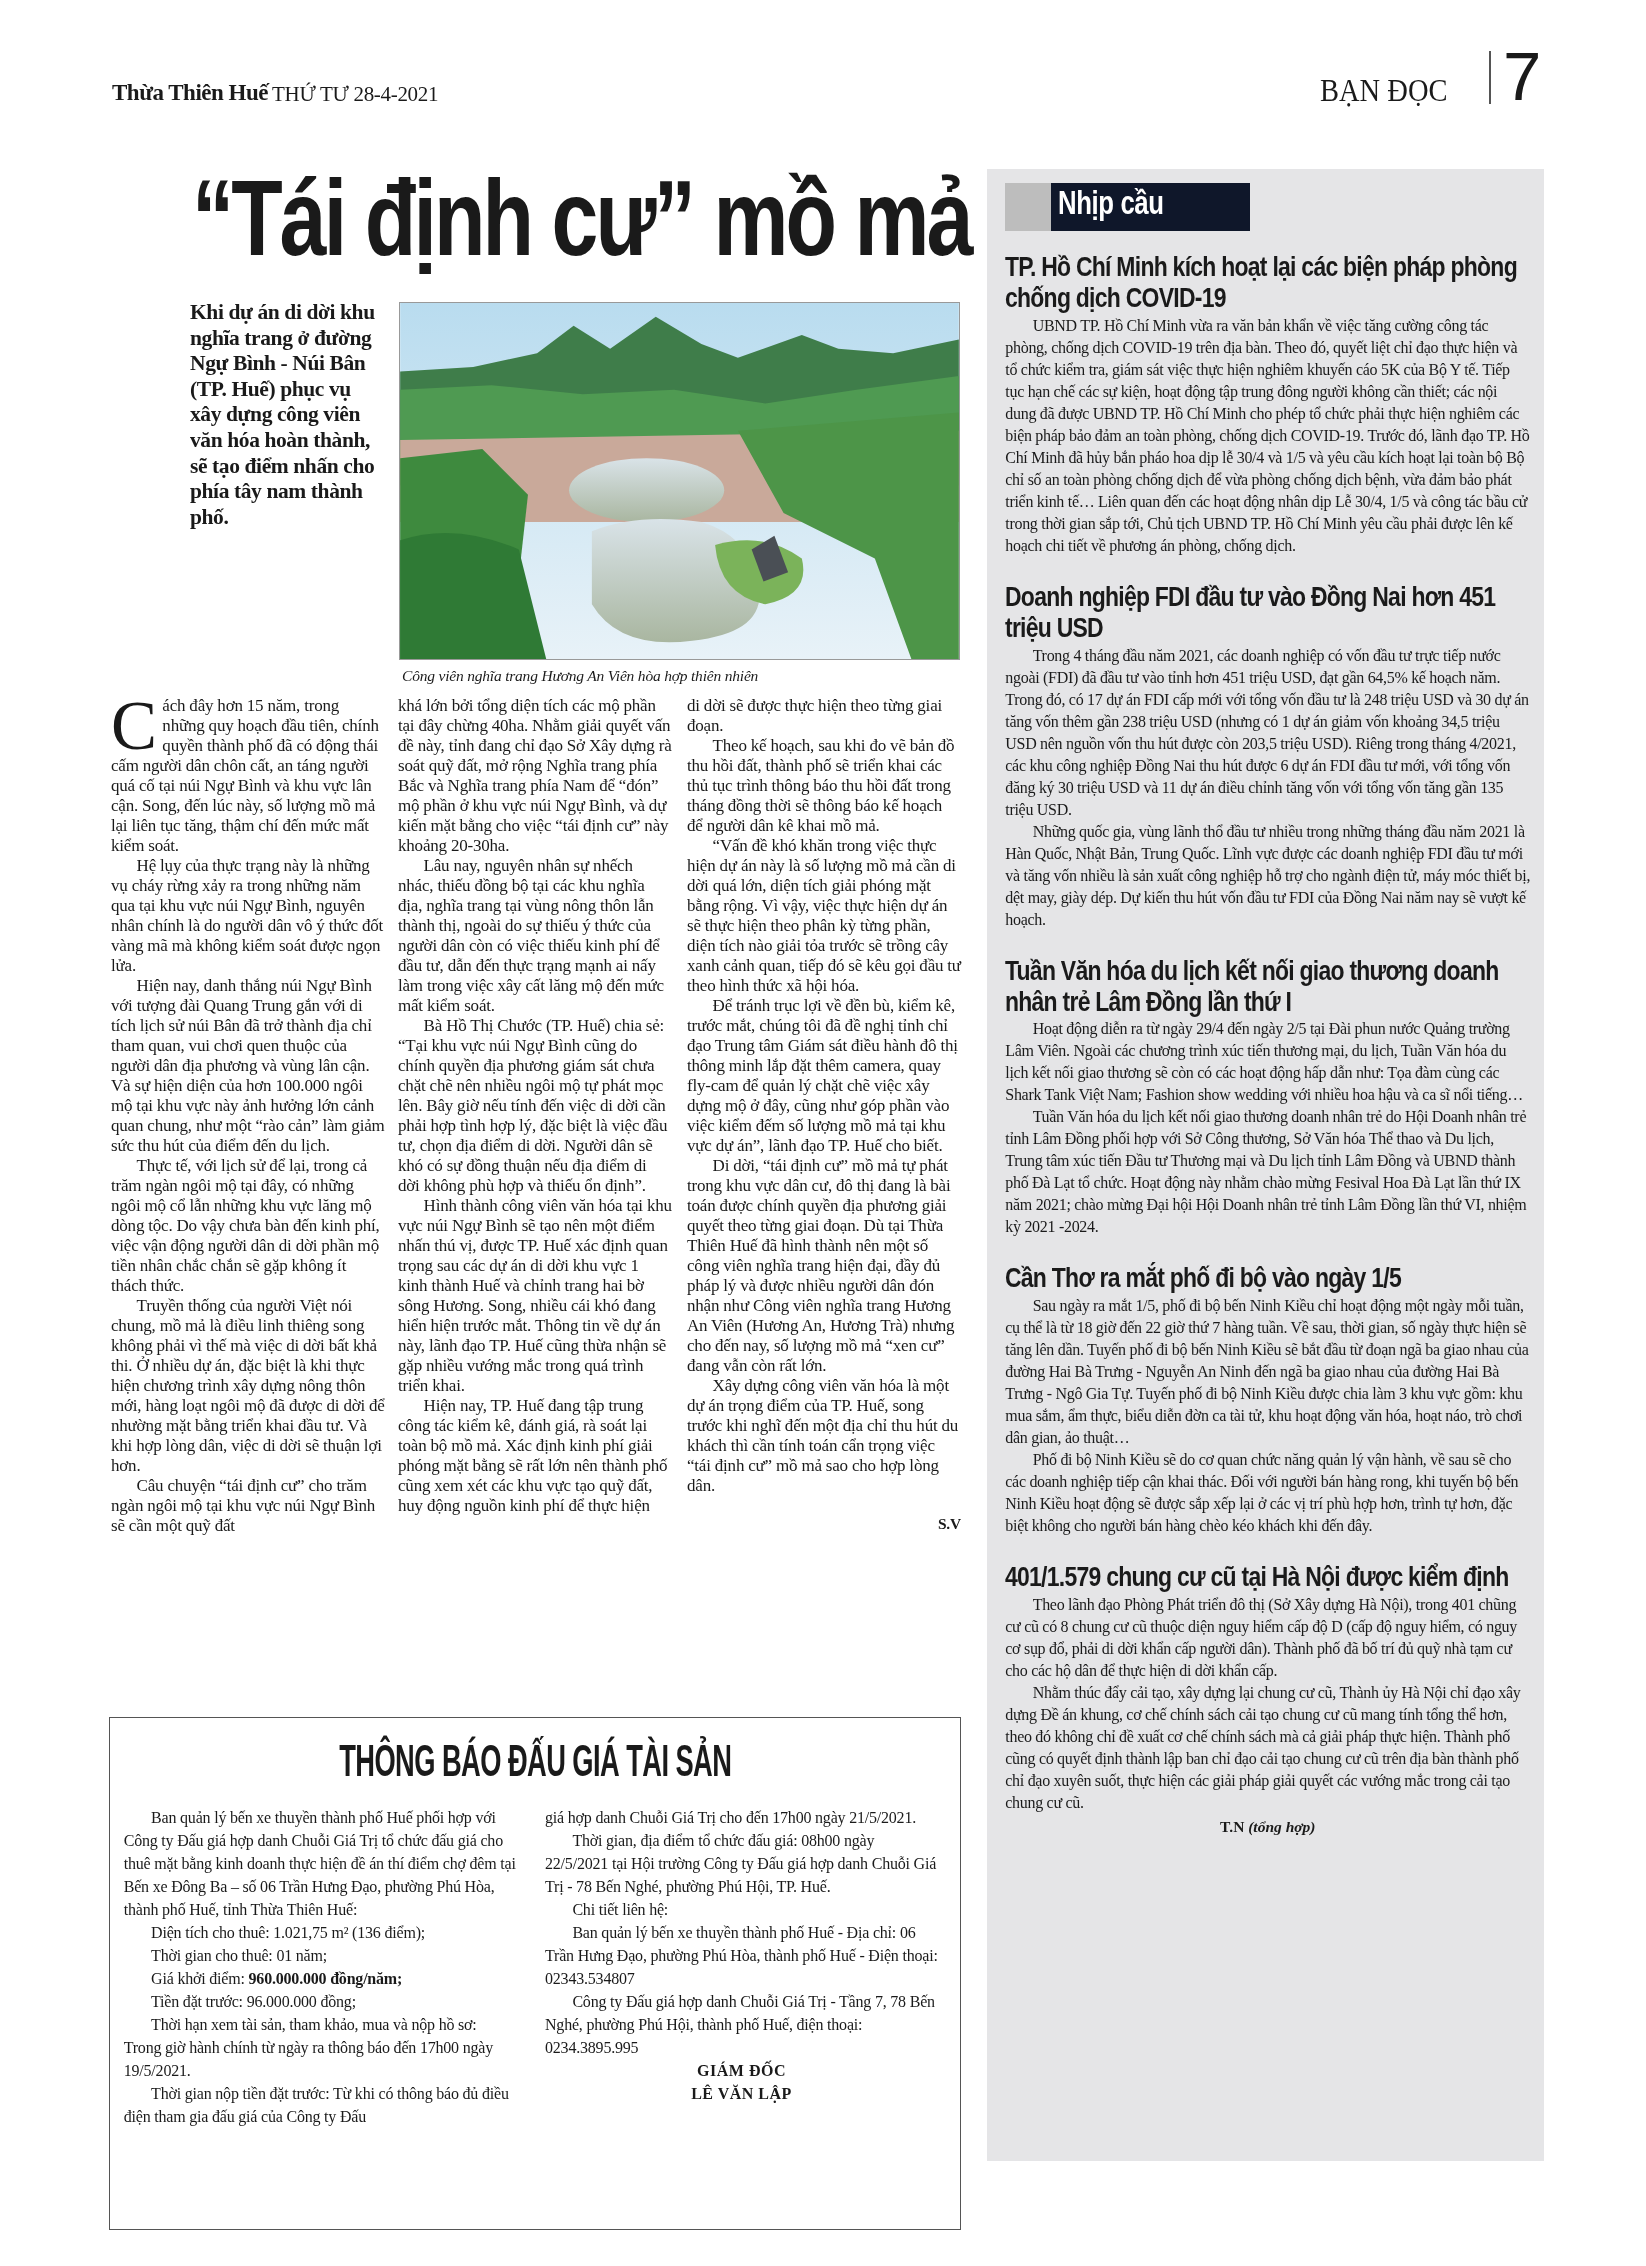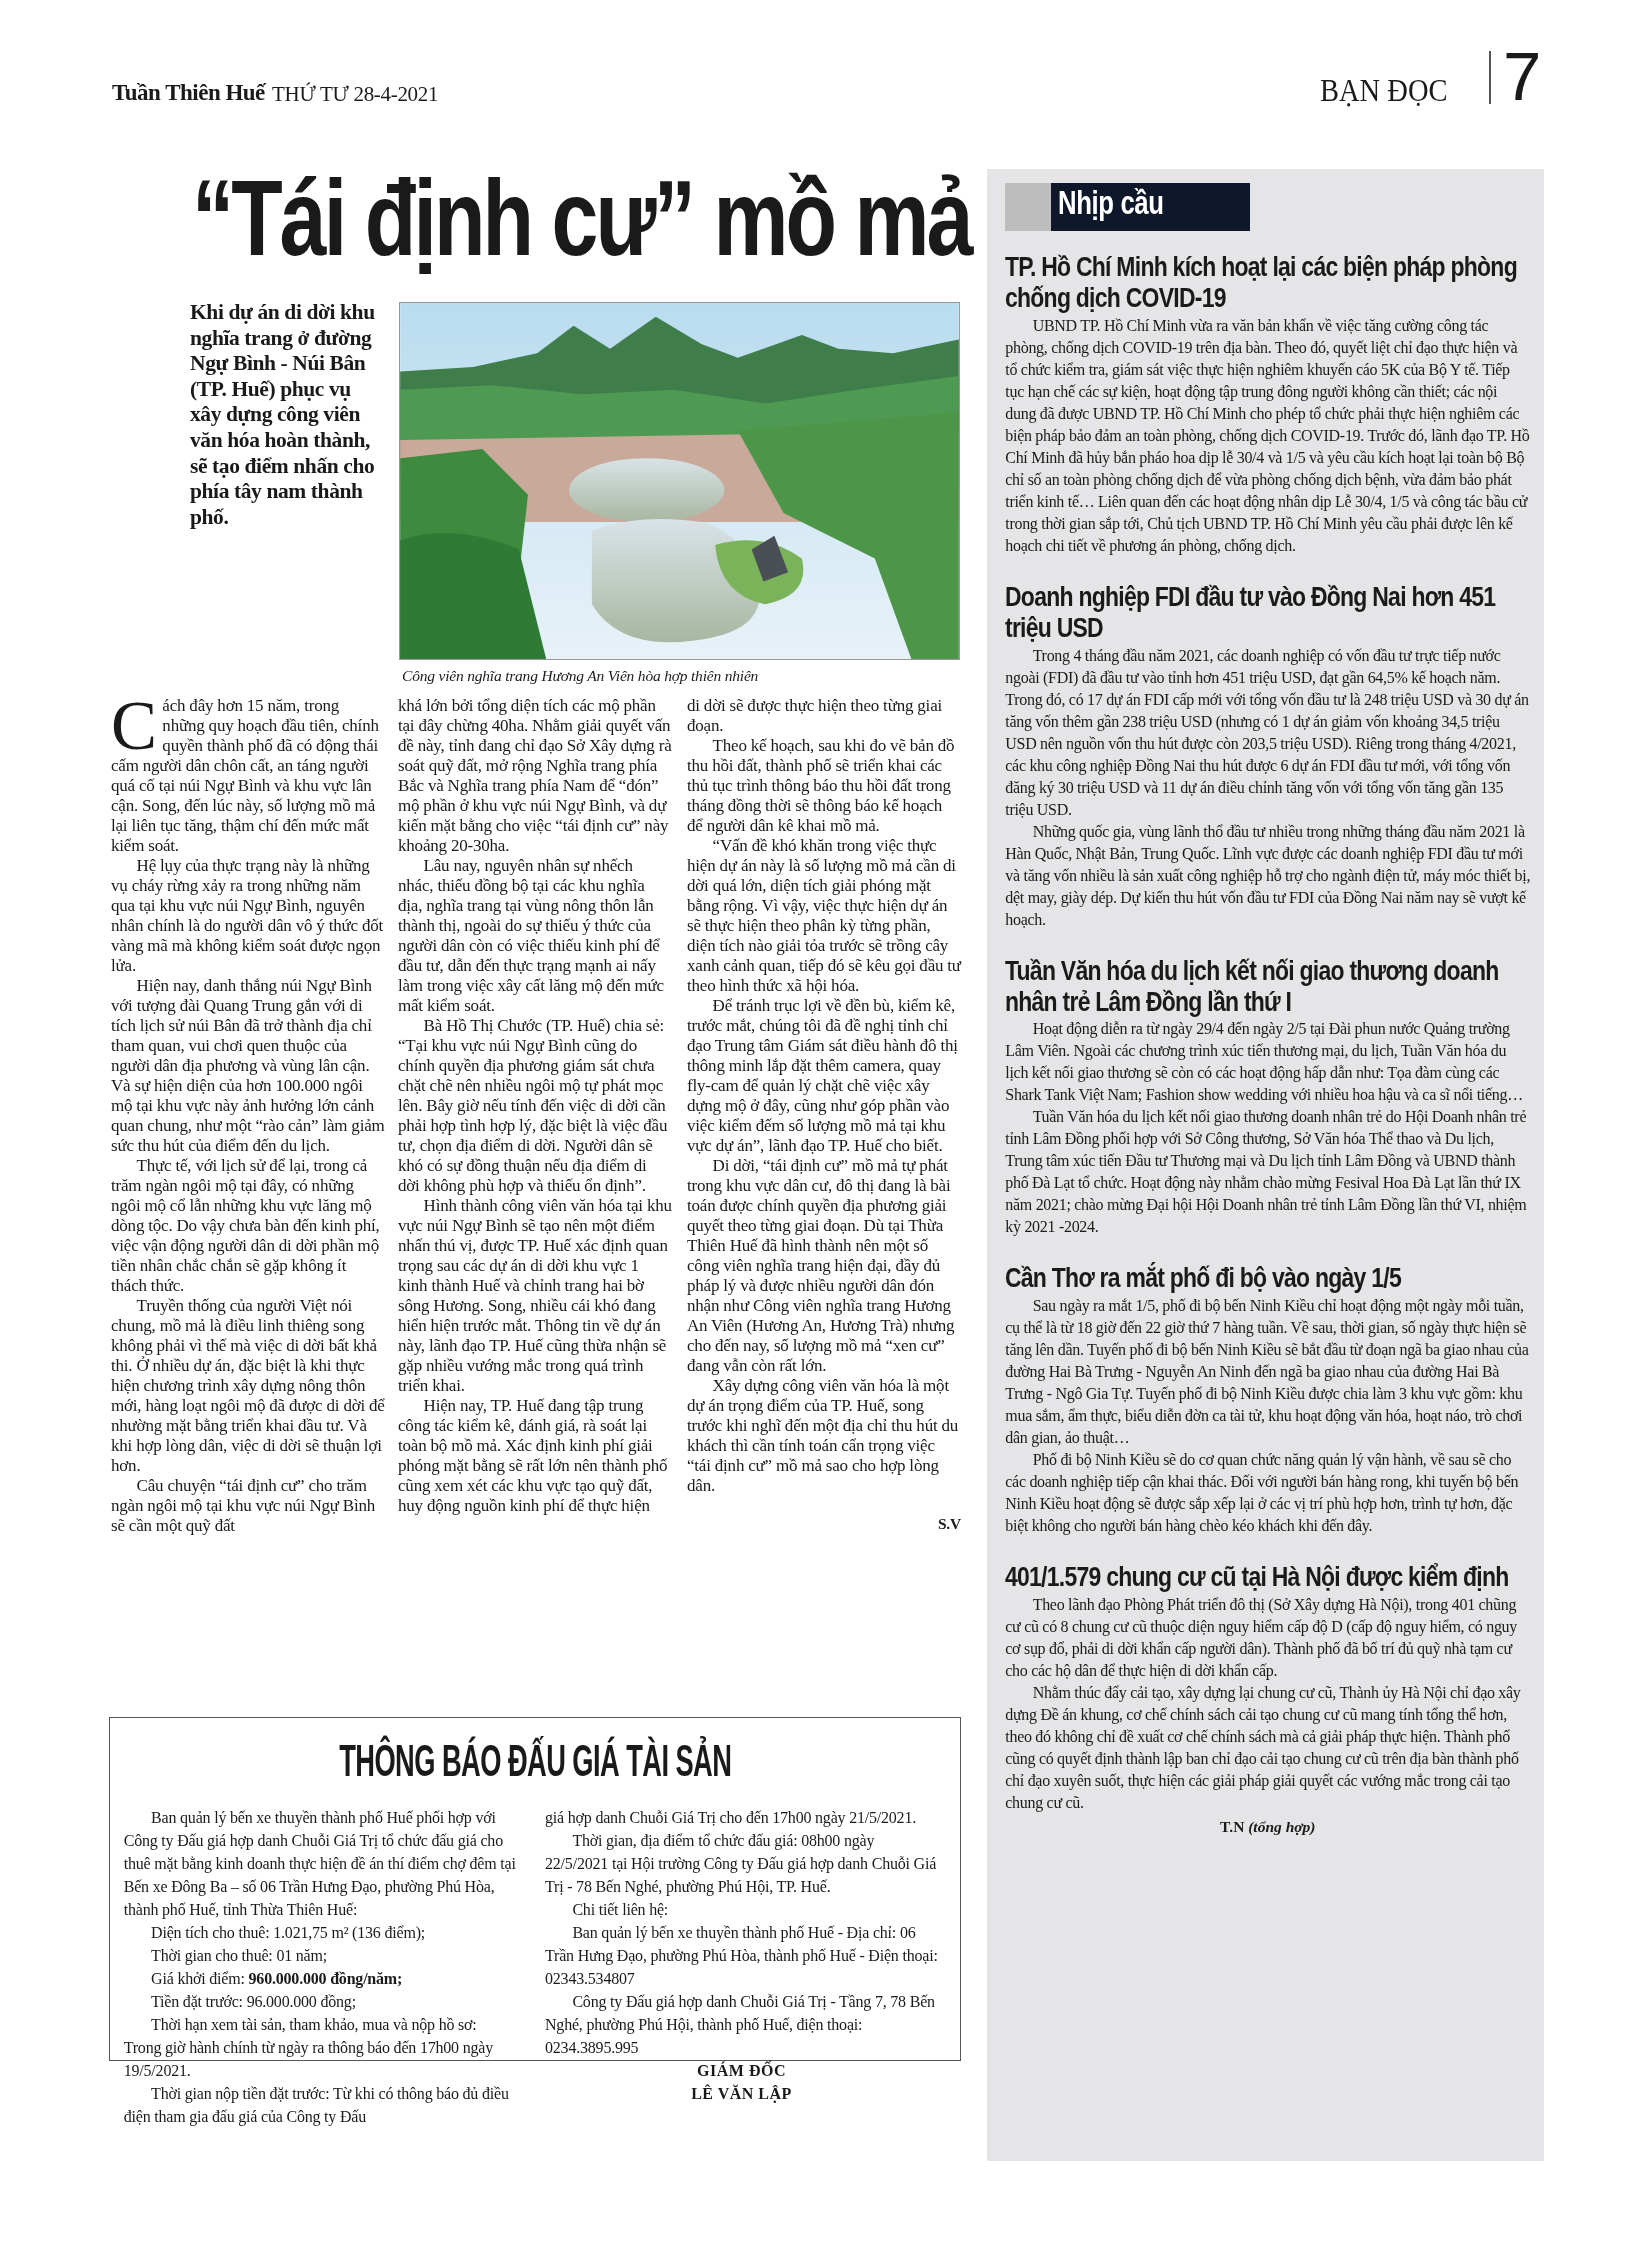--- a/index.html
+++ b/index.html
@@ -26,21 +26,21 @@
   .caption { left:402px; top:667px; font-style:italic; font-size:15.5px; letter-spacing:-0.2px; }
 
   
   .col { top:696px; width:274px; font-size:17px; line-height:20px; text-align:left; letter-spacing:-0.2px; }
   .col p { margin:0; text-indent:25.6px; }
   .col p.first { text-indent:0; }
   .dropcap { float:left; font-size:69px; line-height:57px; margin:1.8px 5.5px 0 0; font-family:"Liberation Serif", serif; }
   .byline { font-weight:bold; text-align:right; font-size:15.5px; margin-top:18.3px; }
 
   
-  .notice { left:109px; top:1717px; width:852px; height:344px; border:1.8px solid #555; box-sizing:border-box;padding-left:28px; }
+  .notice { left:109px; top:1717px; width:852px; height:513px; border:1.8px solid #555; box-sizing:border-box;padding-left:28px; }
   .notice-title { position:absolute; left:0; right:0; top:18.3px; text-align:center; font-family:"Liberation Sans", sans-serif; font-weight:bold;
                   font-size:44px; letter-spacing:-0.9px; }
   .notice-title span { display:inline-block; transform:scaleX(0.62); }
   .notice-col { position:absolute; top:88px; width:393px; font-size:16px; line-height:23px; letter-spacing:-0.2px; }
   .notice-col p { margin:0; text-indent:27.4px;font-family:Liberation Serif, serif; }
   .notice-sign { text-align:center; font-weight:bold; text-indent:0 !important; letter-spacing:0.5px; }
 
   
   .sidebar { left:987px; top:169px; width:557px; height:1992px; background:#e5e5e7; }
   .tag { position:absolute; left:18.3px; top:13.7px; width:245px; height:48px; background:#0f172a; }
@@ -52,21 +52,21 @@
   .side-title { font-family:"Liberation Sans", sans-serif; font-weight:bold; font-size:28px; line-height:31px; letter-spacing:-0.9px;
                 transform:scaleX(0.82); transform-origin:left; width:122%; margin:0 0 1.8px 0; }
   .side-item p { margin:0; font-size:16px; line-height:22px; text-indent:27.4px; letter-spacing:-0.3px; }
   .side-byline { text-align:center; font-size:15.5px; margin-top:3.7px; }
   .side-byline b { font-weight:bold; }
   .side-byline i { font-style:italic; font-weight:bold; }
 </style>
 </head>
 <body>
 
-<div class="abs mast-paper">Tuần Thiên Huế</div>
+<div class="abs mast-paper">Thừa Thiên Huế</div>
 <div class="abs mast-date">THỨ TƯ 28-4-2021</div>
 <div class="abs mast-section">BẠN ĐỌC</div>
 <div class="abs mast-divider"></div>
 <div class="abs mast-page">7</div>
 
 <div class="abs headline">“Tái định cư” mồ mả</div>
 
 <div class="abs lede">Khi dự án di dời khu nghĩa trang ở đường Ngự Bình - Núi Bân (TP. Huế) phục vụ xây dựng công viên văn hóa hoàn thành, sẽ tạo điểm nhấn cho phía tây nam thành phố.</div>
 
 <div class="abs photo" title="Aerial photo of cemetery park with lakes and green mountains">

